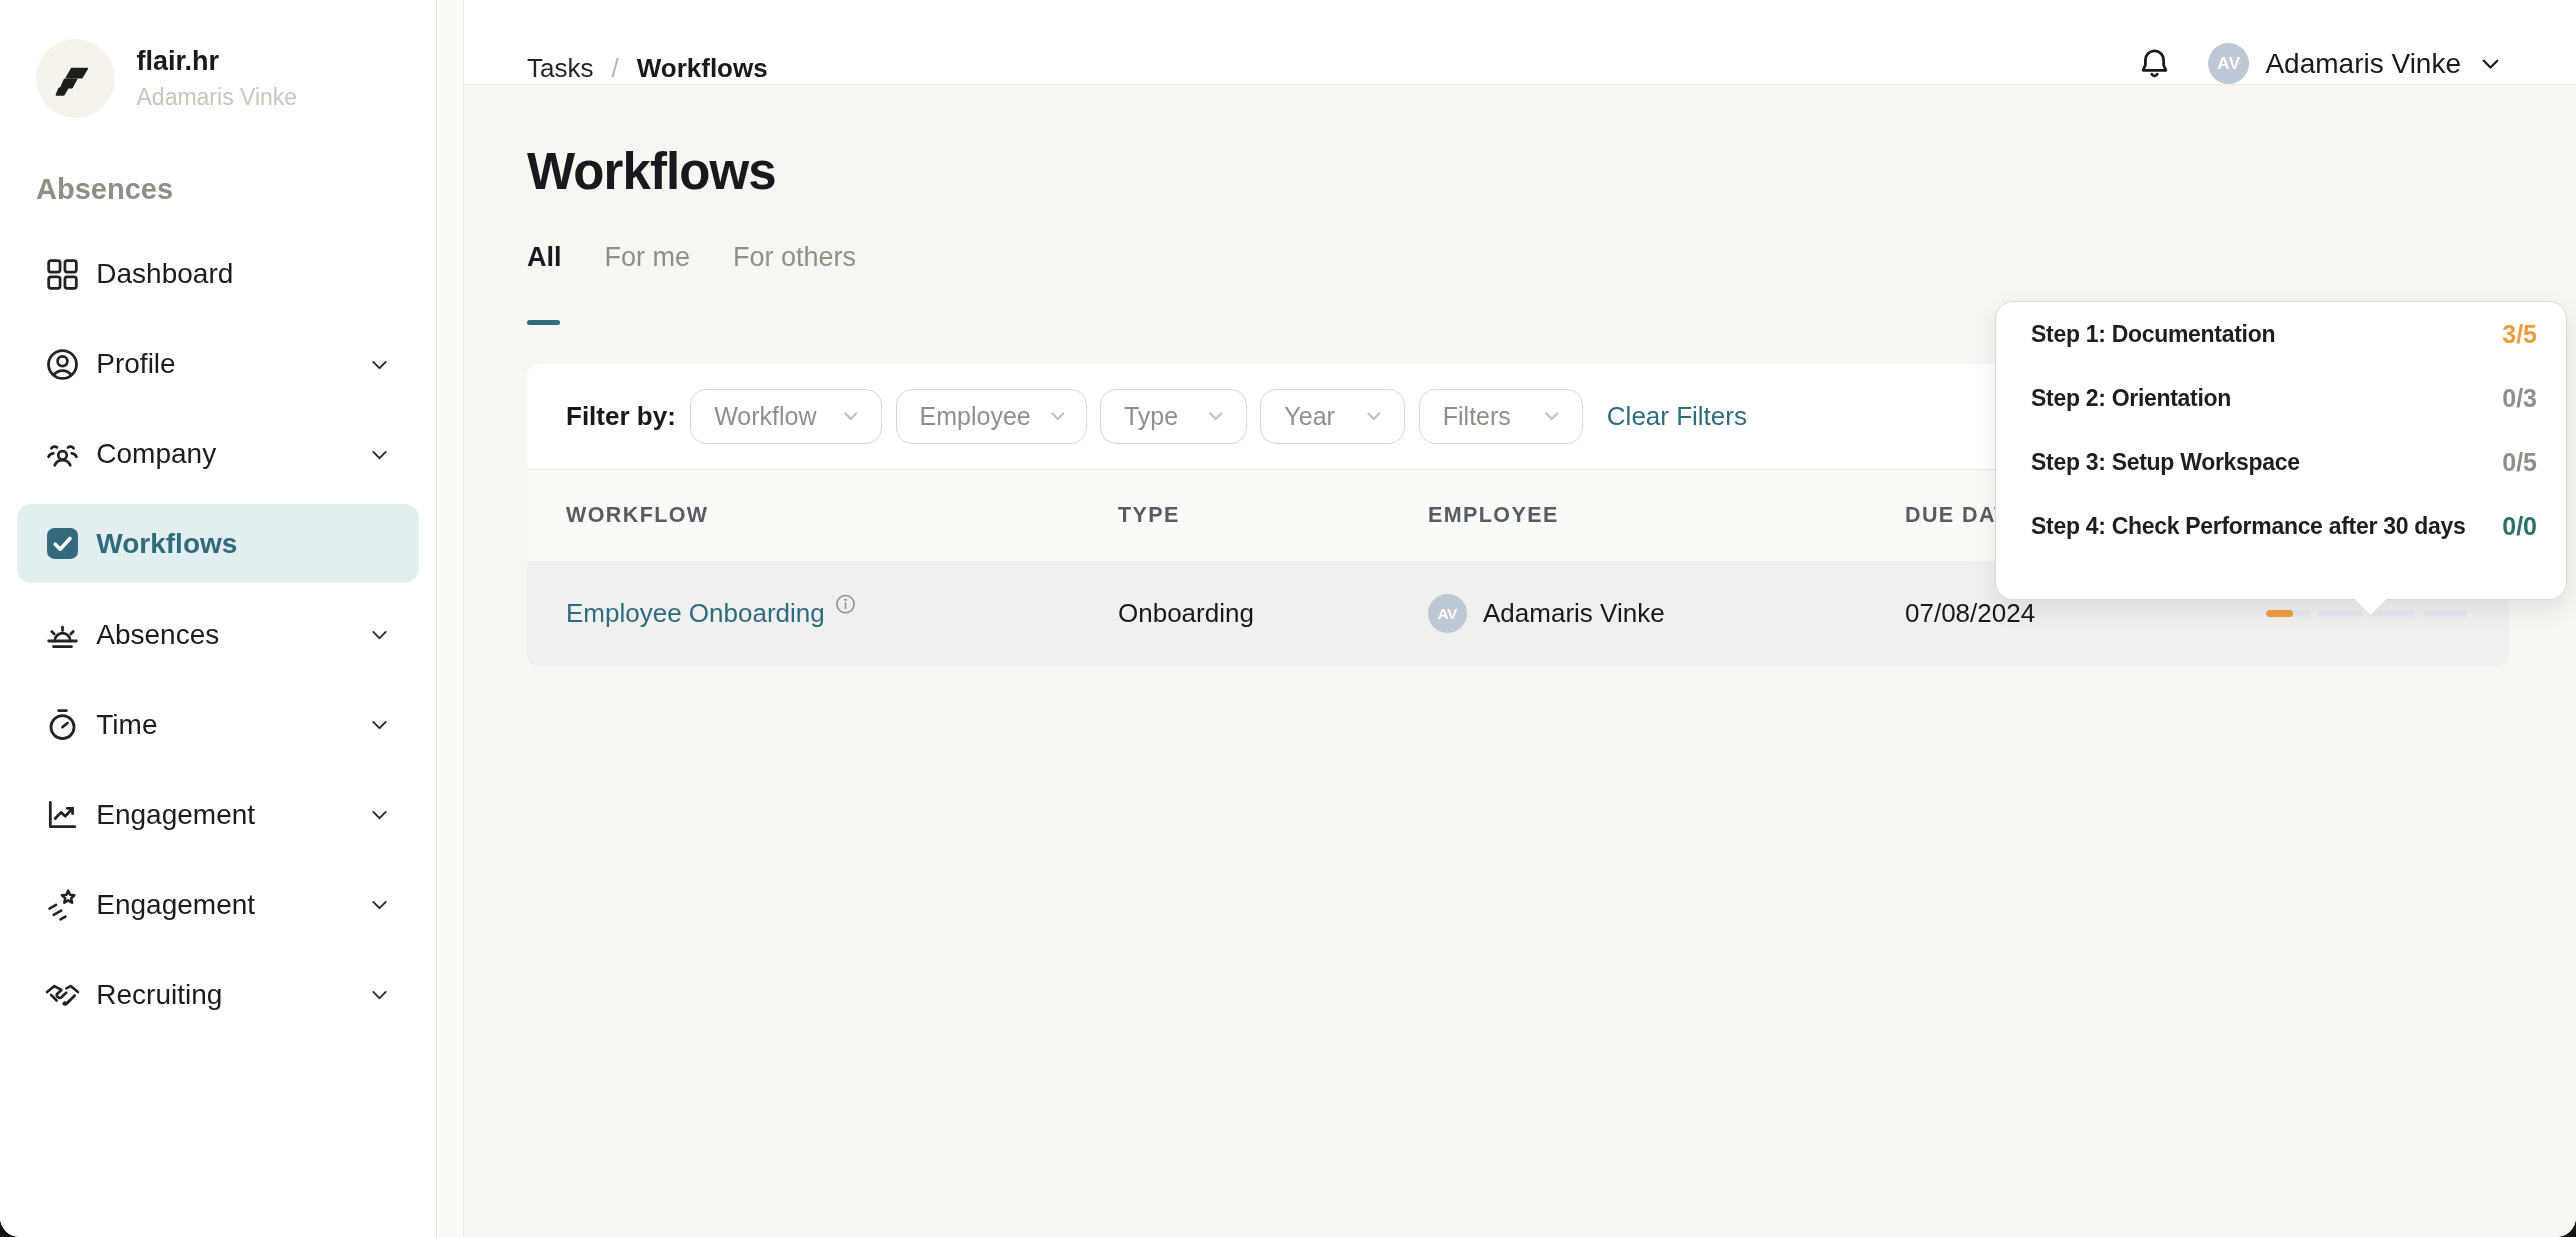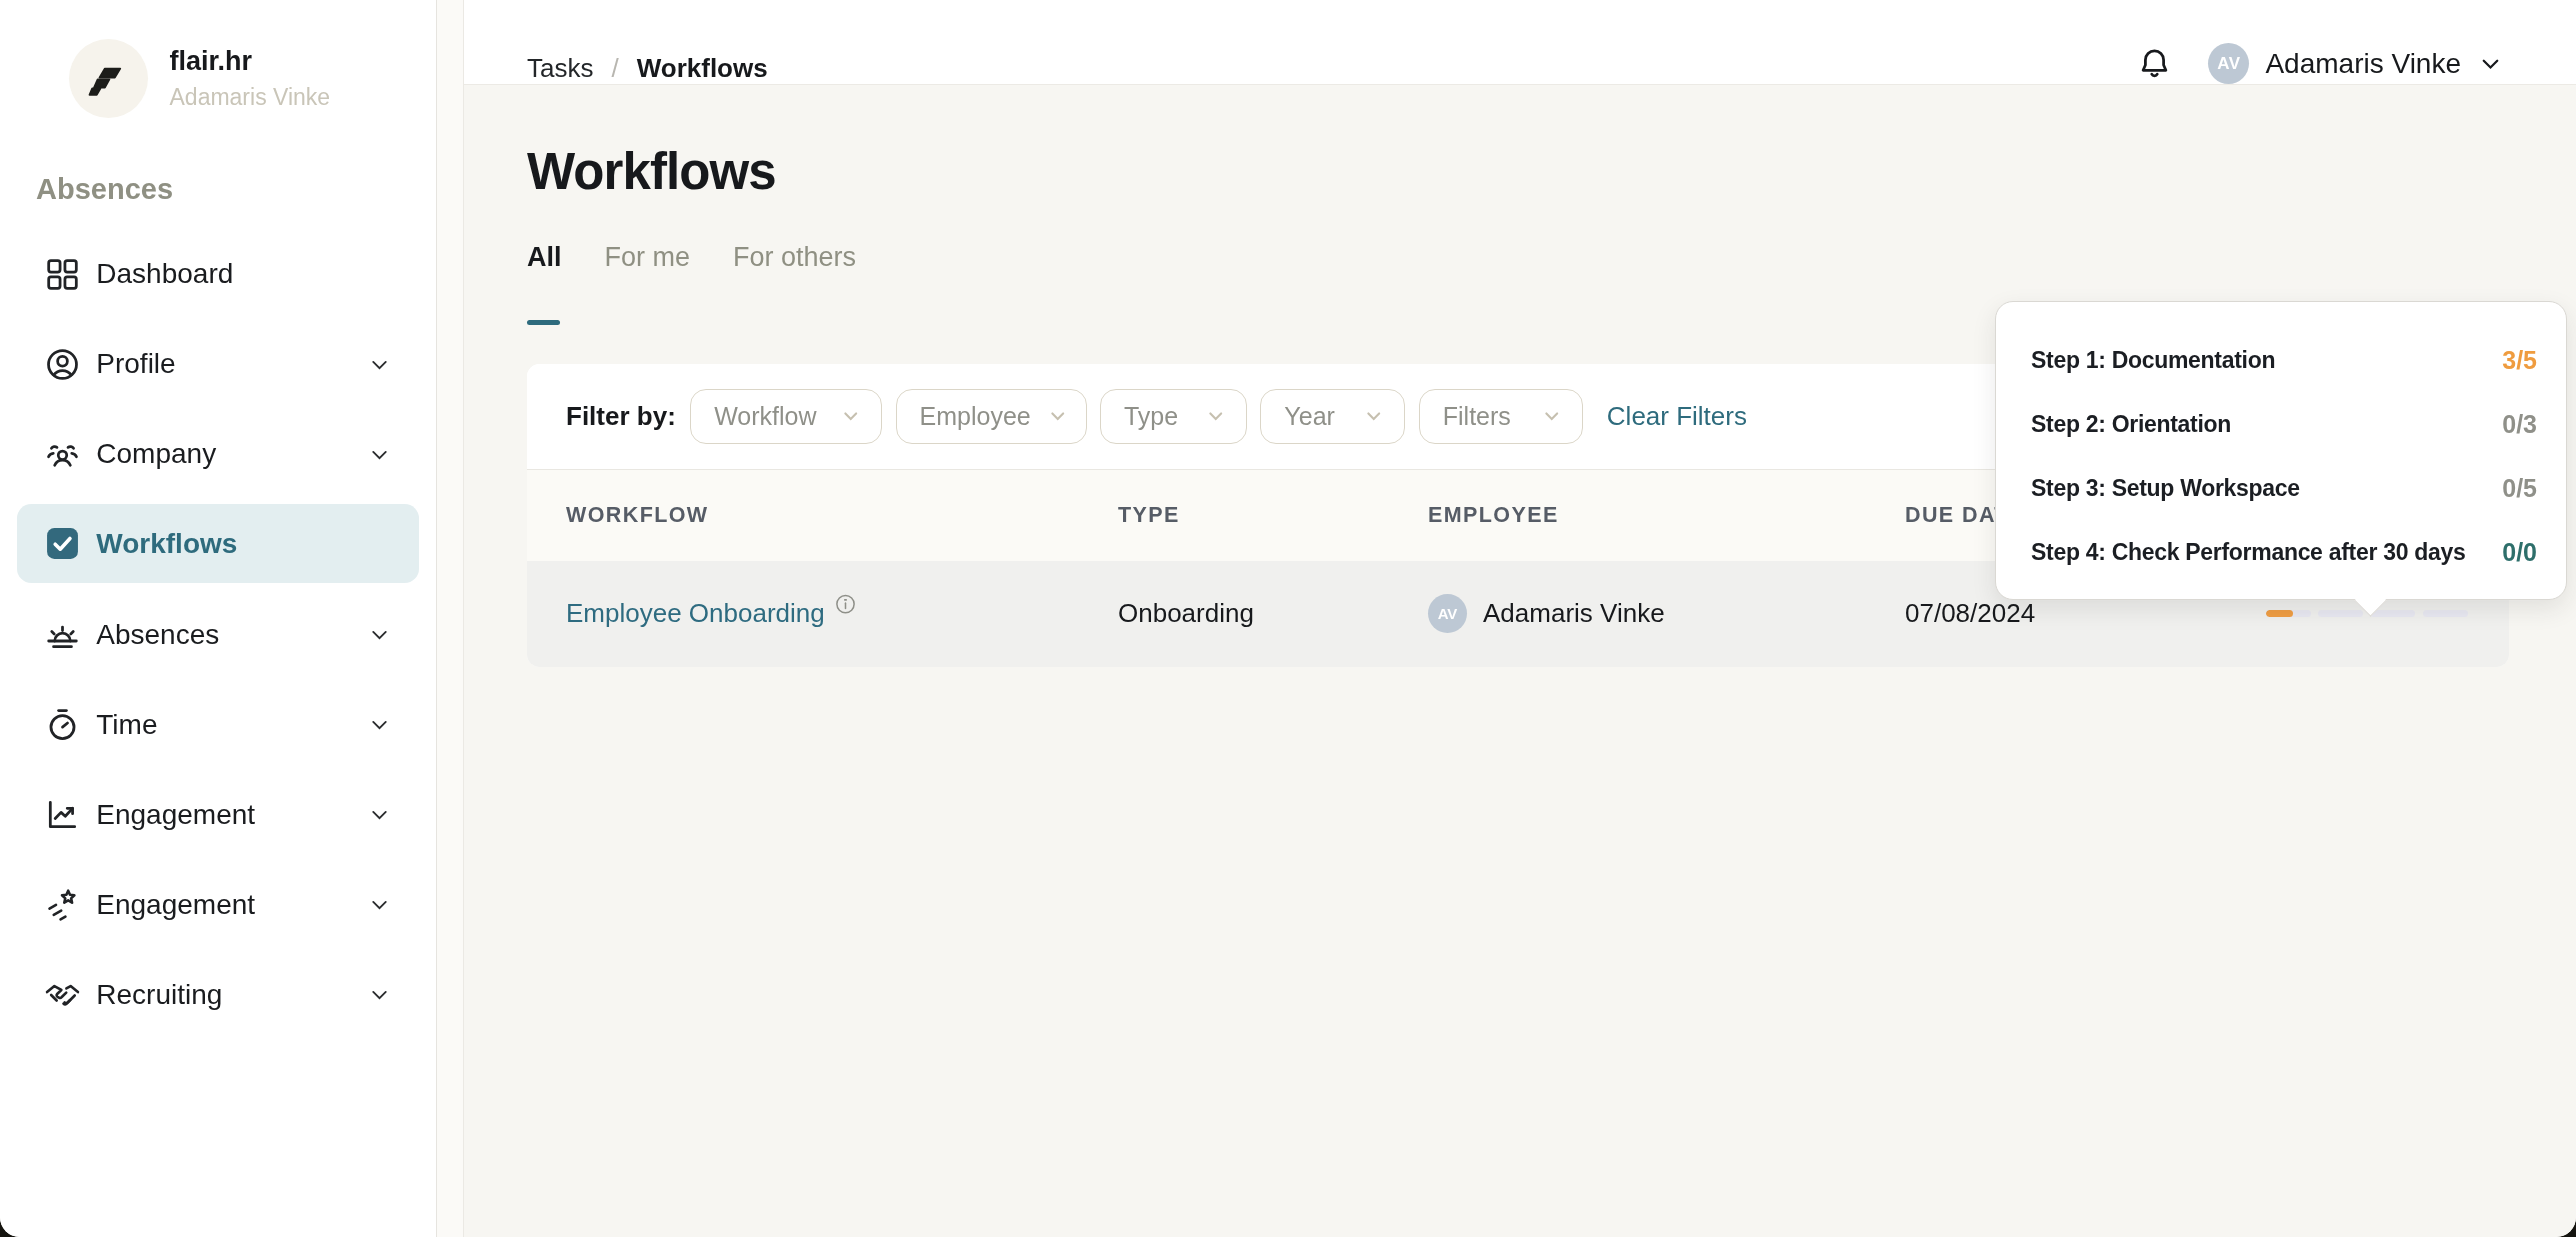--- a/index.html
+++ b/index.html
@@ -3,21 +3,21 @@
 <meta charset="utf-8">
 <style>
   * { margin:0; padding:0; box-sizing:border-box; }
   html,body { width:2576px; height:1237px; }
   body { background:#15140f; font-family:"Liberation Sans","DejaVu Sans",sans-serif; color:#17191c; }
   .app { width:2576px; height:1237px; display:flex; background:#f7f6f2; border-radius:0 0 19.7px 19.7px; overflow:hidden; position:relative; }
 
   
   .sidebar { width:437px; background:#ffffff; border-right:0.9px solid #e6e4df; flex:0 0 437px; display:flex; flex-direction:column; }
   .rail { width:27px; background:#fbfaf7; border-right:0.9px solid #ebe9e4; flex:0 0 27px; }
-  .brand { display:flex; align-items:center; gap:21.5px; padding:39px 0 0 36px;margin-left:33px; }
+  .brand { display:flex; align-items:center; gap:21.5px; padding:39px 0 0 36px; }
   .brand-logo { width:79px; height:79px; border-radius:50%; background:#f6f3ec; display:flex; align-items:center; justify-content:center; }
   .brand-name { font-size:27px; font-weight:700; color:#17191c; }
   .brand-sub { font-size:23px; color:#c9c5b8; margin-top:7.2px; }
   .section-label { margin:55px 0 0 36px; font-size:29px; font-weight:700; color:#8f9083; }
   .nav { list-style:none; margin-top:23px; }
   .nav li { height:90px; display:flex; align-items:center; padding:0 44px 0 43px; cursor:pointer; }
   .nav li .nav-icon { width:39px; height:39px; flex:0 0 39px; color:#212326; }
   .nav li .nav-label { margin-left:14.3px; flex:1; font-size:28px; color:#1a1c1f; }
   .nav li .nav-chevron { width:25px; height:25px; color:#2a2c2e; }
   .nav li.active { background:#e3eef0; border-radius:14.3px; margin:5.4px 17px 6.3px 17px; height:79px; padding:0 27px 0 26px; }
@@ -61,21 +61,21 @@
   .wf-link { color:#2e6b80; cursor:pointer; display:inline-flex; align-items:flex-start; gap:9px; }
   .info-icon { width:23px; height:23px; color:#8f9089; transform:translateY(-5.4px); cursor:pointer; }
   .employee-cell { display:flex; align-items:center; gap:16px; }
   .avatar-sm { width:39px; height:39px; border-radius:50%; background:#bdc8d4; color:#fff; font-size:15px; font-weight:700; display:flex; align-items:center; justify-content:center; }
 
   .progress { display:flex; gap:7.2px; align-items:center; }
   .seg { width:45px; height:7.2px; border-radius:3.6px; background:#e8e8f1; overflow:hidden; }
   .seg .seg-fill { height:100%; border-radius:3.6px; background:#ef9d43; }
 
   
-  .tooltip { position:absolute; left:1995px; top:301px; width:572px; height:299px; background:#ffffff; border:0.9px solid #dad8d3; border-radius:18px; box-shadow:0 9px 25px rgba(40,40,35,.10); z-index:20; padding:26px 29px 0 35px;text-align:center; }
+  .tooltip { position:absolute; left:1995px; top:301px; width:572px; height:299px; background:#ffffff; border:0.9px solid #dad8d3; border-radius:18px; box-shadow:0 9px 25px rgba(40,40,35,.10); z-index:20; padding:0 29px 0 35px;text-align:center; }
   .tip-row { height:64px; display:flex; align-items:center; justify-content:space-between; gap:14.3px; }
   .tip-label { font-size:23px; font-weight:700; color:#1b1e23; letter-spacing:-0.3px; white-space:nowrap; }
   .tip-value { font-size:25px; font-weight:600; white-space:nowrap; }
   .tooltip-arrow { position:absolute; left:363px; bottom:-12.5px; width:23px; height:23px; background:#ffffff; border-right:0.9px solid #dad8d3; border-bottom:0.9px solid #dad8d3; transform:rotate(45deg); }
 </style>
 </head>
 <body>
 
 <div class="app">
 

